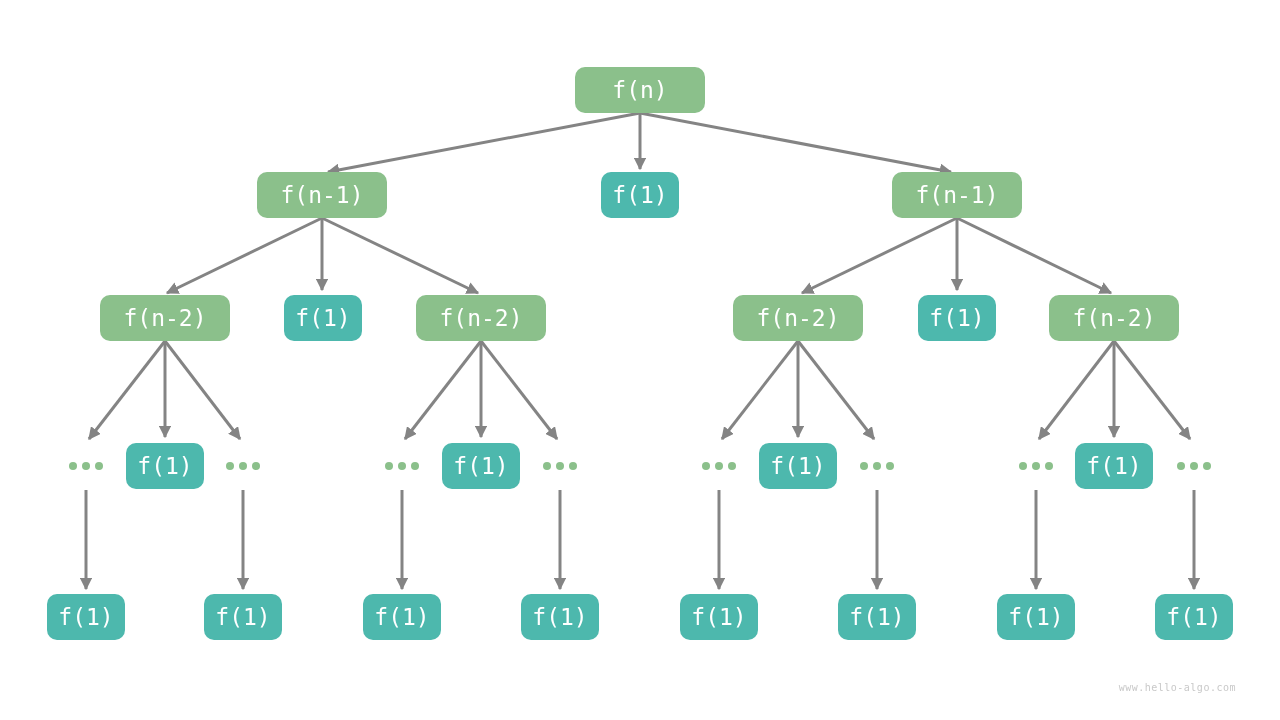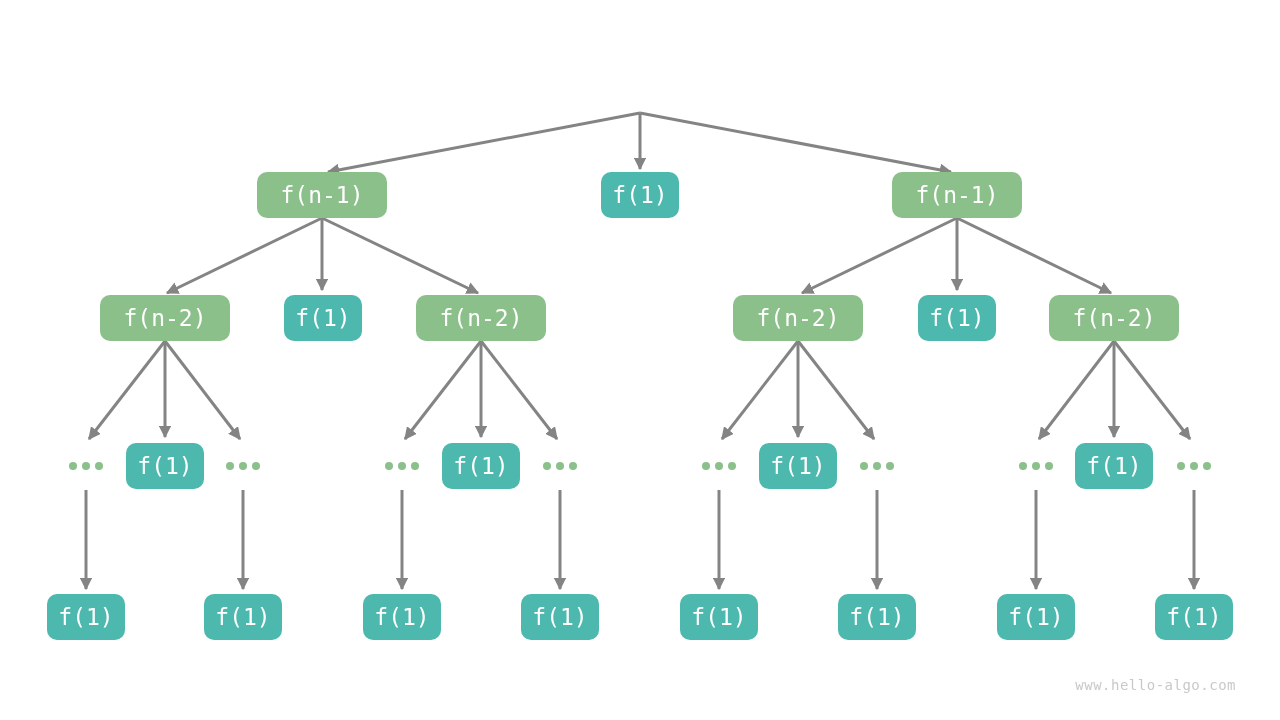--- a/index.html
+++ b/index.html
@@ -16,21 +16,21 @@
   }
   .node.green{width:130px;background:#8BC08B;}
   .node.teal{width:78px;background:#4DB8AD;}
   .dots{
     position:absolute;transform:translate(-50%,-50%);
     display:flex;gap:5px;align-items:center;
   }
   .dots i{display:block;width:8px;height:8px;border-radius:50%;background:#8BC08B;}
   .watermark{
     position:absolute;right:44px;bottom:27px;
-    font-size:14px;letter-spacing:.5px;color:#C9C9C9;
+    font-size:10px;letter-spacing:.5px;color:#C9C9C9;
   }
 </style>
 </head>
 <body>
 
 <div class="canvas">
 
   <svg class="edges" viewBox="0 0 1280 720" xmlns="http://www.w3.org/2000/svg">
     <defs>
       <marker id="arrow" viewBox="0 0 10 10" refX="9" refY="5" markerWidth="4.2" markerHeight="4.2" orient="auto">
@@ -66,20 +66,21 @@
       <line x1="243" y1="490" x2="243" y2="589" marker-end="url(#arrow)"></line>
       <line x1="402" y1="490" x2="402" y2="589" marker-end="url(#arrow)"></line>
       <line x1="560" y1="490" x2="560" y2="589" marker-end="url(#arrow)"></line>
       <line x1="719" y1="490" x2="719" y2="589" marker-end="url(#arrow)"></line>
       <line x1="877" y1="490" x2="877" y2="589" marker-end="url(#arrow)"></line>
       <line x1="1036" y1="490" x2="1036" y2="589" marker-end="url(#arrow)"></line>
       <line x1="1194" y1="490" x2="1194" y2="589" marker-end="url(#arrow)"></line>
     </g>
   </svg>
 
+  <div class="node green" style="left:640px;top:90px">f(n)</div>
 
   <div class="node green" style="left:322px;top:195px">f(n-1)</div>
   <div class="node teal" style="left:640px;top:195px">f(1)</div>
   <div class="node green" style="left:957px;top:195px">f(n-1)</div>
 
   <div class="node green" style="left:165px;top:318px">f(n-2)</div>
   <div class="node teal" style="left:323px;top:318px">f(1)</div>
   <div class="node green" style="left:481px;top:318px">f(n-2)</div>
   <div class="node green" style="left:798px;top:318px">f(n-2)</div>
   <div class="node teal" style="left:957px;top:318px">f(1)</div>

